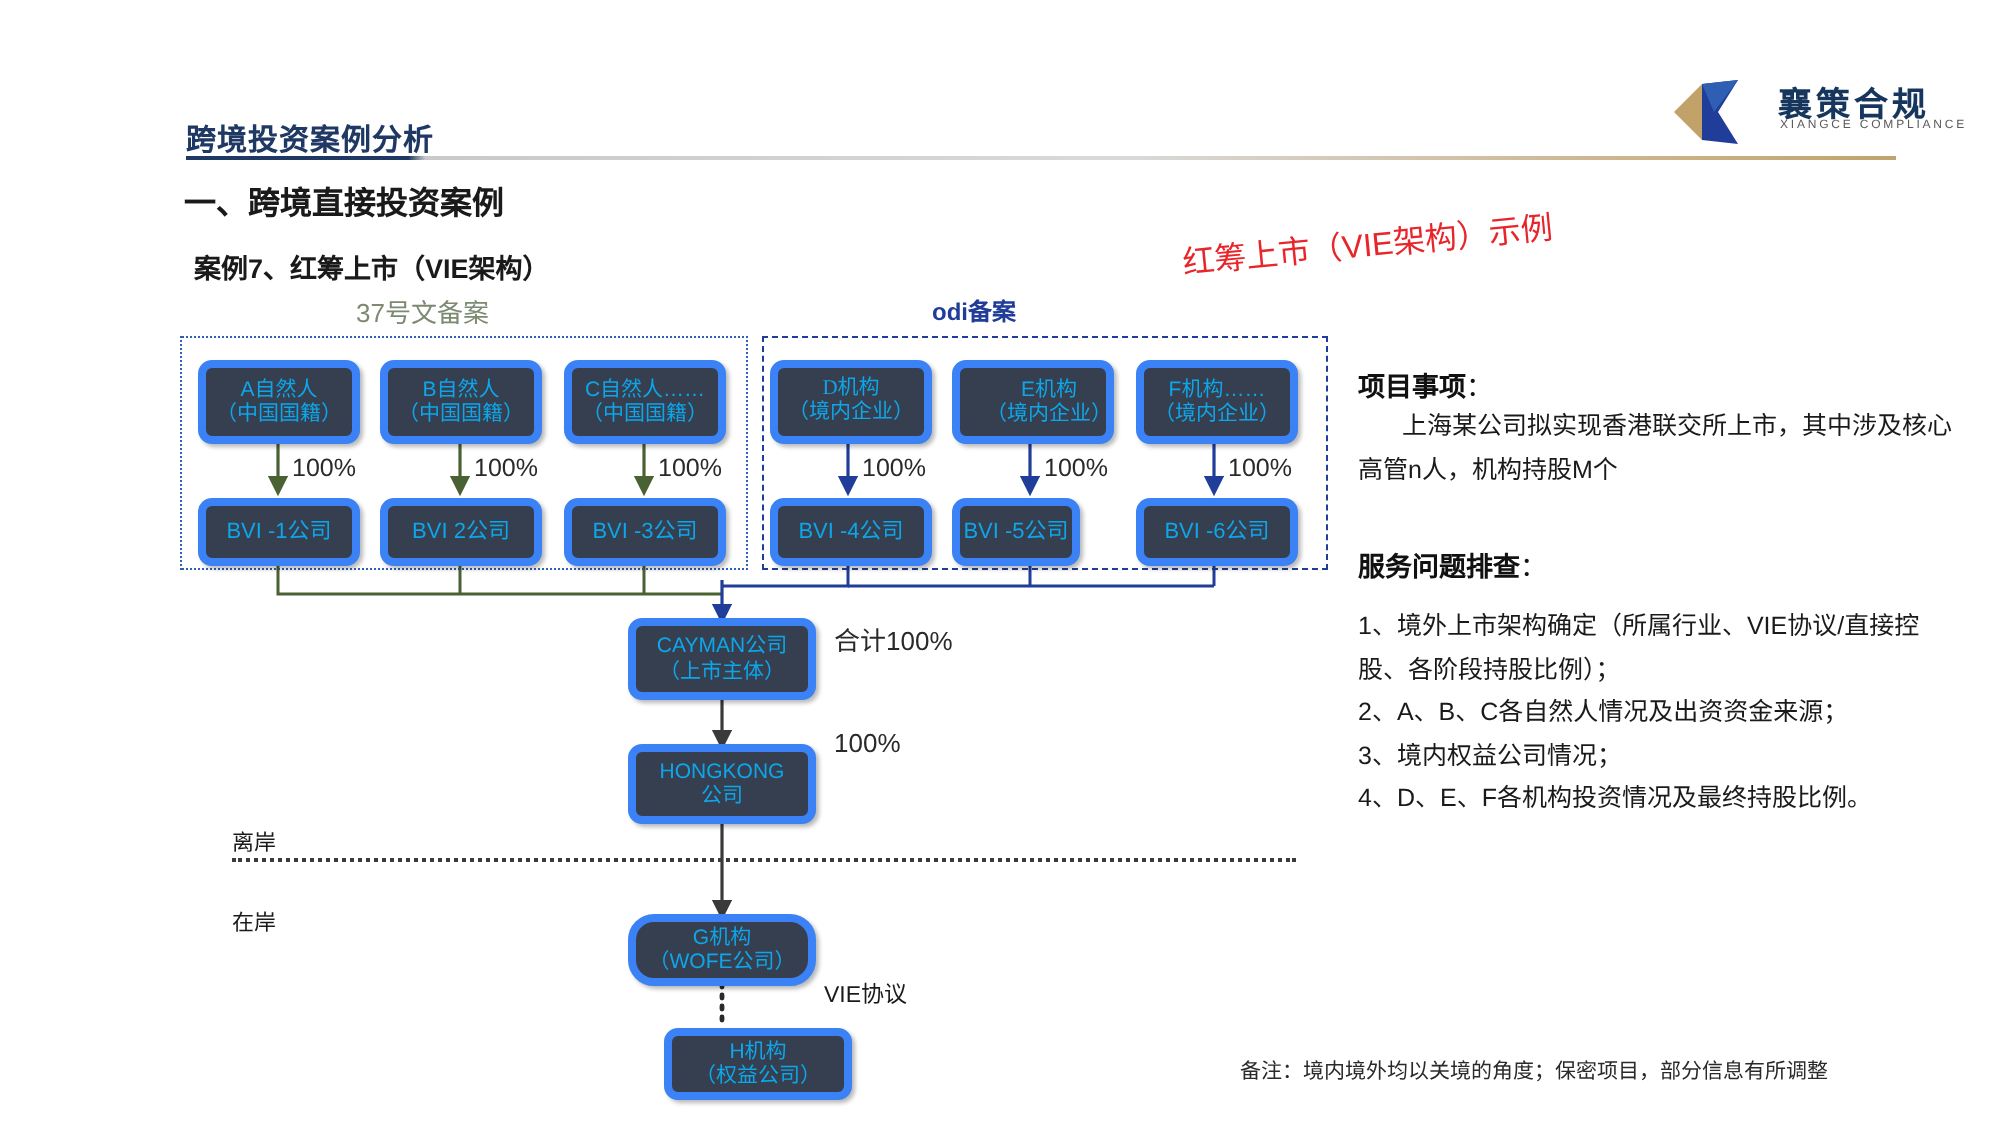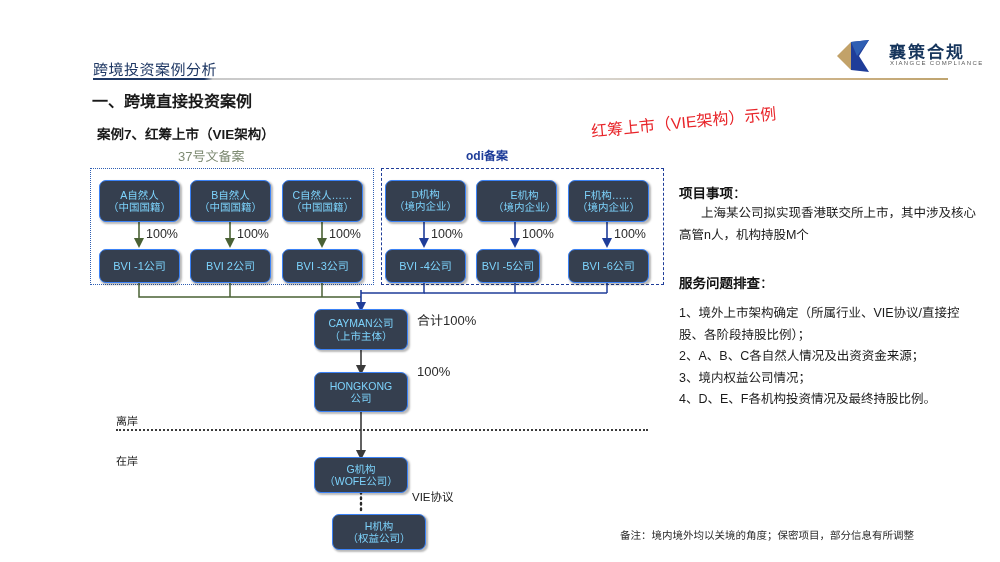--- a/index.html
+++ b/index.html
@@ -10,21 +10,21 @@
     font-family:"Liberation Sans","DejaVu Sans",sans-serif;
     overflow:hidden;
     position:relative;
     color:#231f20;
   }
   #slide{position:absolute;inset:0;width:1000px;height:562px;background:#fff;}
 
   
   .hdr-title{
     position:absolute;left:93px;top:58px;
-    font-size:15px;font-weight:normal;letter-spacing:.5px;
+    font-size:15px;font-weight:bold;letter-spacing:.5px;
     color:#1f3864;white-space:nowrap;
   }
   .hdr-rule{
     position:absolute;left:93px;top:78px;width:855px;height:2px;
     background:linear-gradient(to right,#1f3864 0%,#1f3864 13%,#c9c9c9 14%,#d9d9d9 55%,#cbb083 88%,#bfa46f 100%);
   }
   .logo{position:absolute;left:835px;top:36px;width:128px;height:40px;}
   .logo-mark{position:absolute;left:0;top:2px;width:48px;height:36px;}
   .logo-cn{
     position:absolute;left:54px;top:2px;font-size:17px;font-weight:bold;
@@ -63,22 +63,22 @@
   
   .grp-box{position:absolute;box-sizing:border-box;}
   .grp-left{left:90px;top:168px;width:284px;height:117px;
     border:1.6px dotted #2f5fb3;}
   .grp-right{left:381px;top:168px;width:283px;height:117px;
     border:1.8px dashed #1f3d99;}
 
   
   .node{
     position:absolute;box-sizing:border-box;
-    background:#353f4f;border:1px solid #3b82f6;border-radius:7px;
-    color:#7dd3fc;
+    background:#353f4f;border:4px solid #3b82f6;border-radius:7px;
+    color:#0ea5e9;
     display:flex;flex-direction:column;align-items:center;justify-content:center;
     text-align:center;line-height:1.18;
     box-shadow:1.5px 1.5px 2px rgba(0,0,0,.28);
   }
   .node .l1{font-size:10.5px;white-space:nowrap;}
   .node .l2{font-size:10.5px;white-space:nowrap;}
   .node.single .l1{font-size:11px;}
 
   
   .pct{
@@ -251,21 +251,21 @@
     <span class="l2">（上市主体）</span>
   </div>
   <div class="pct-sum" style="left:417px;top:310px;">合计100%</div>
 
   <div class="node" style="left:314px;top:372px;width:94px;height:40px;">
     <span class="l1">HONGKONG</span>
     <span class="l2">公司</span>
   </div>
   <div class="pct-sum" style="left:417px;top:364px;">100%</div>
 
-  <div class="node" style="left:314px;top:457px;width:94px;height:36px;">
+  <div class="node" style="left:314px;top:457px;width:94px;height:36px;border-radius:13px;">
     <span class="l1">G机构</span>
     <span class="l2">（WOFE公司）</span>
   </div>
   <div class="vie-label" style="left:412px;top:488px;">VIE协议</div>
 
   <div class="node" style="left:314px;top:514px;width:94px;height:36px;margin-left:18px;">
     <span class="l1">H机构</span>
     <span class="l2">（权益公司）</span>
   </div>
 

